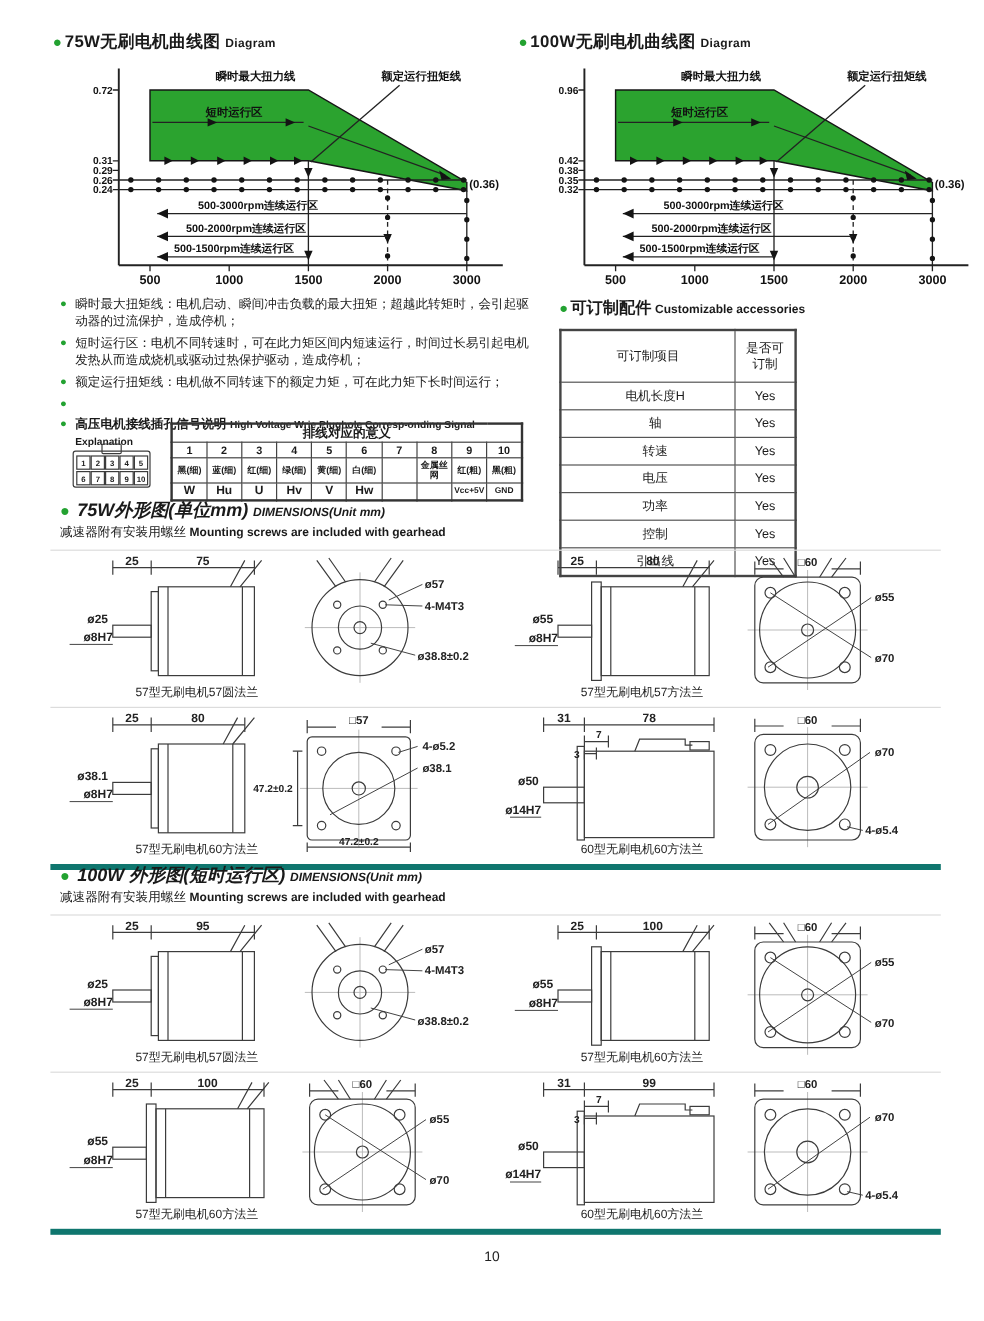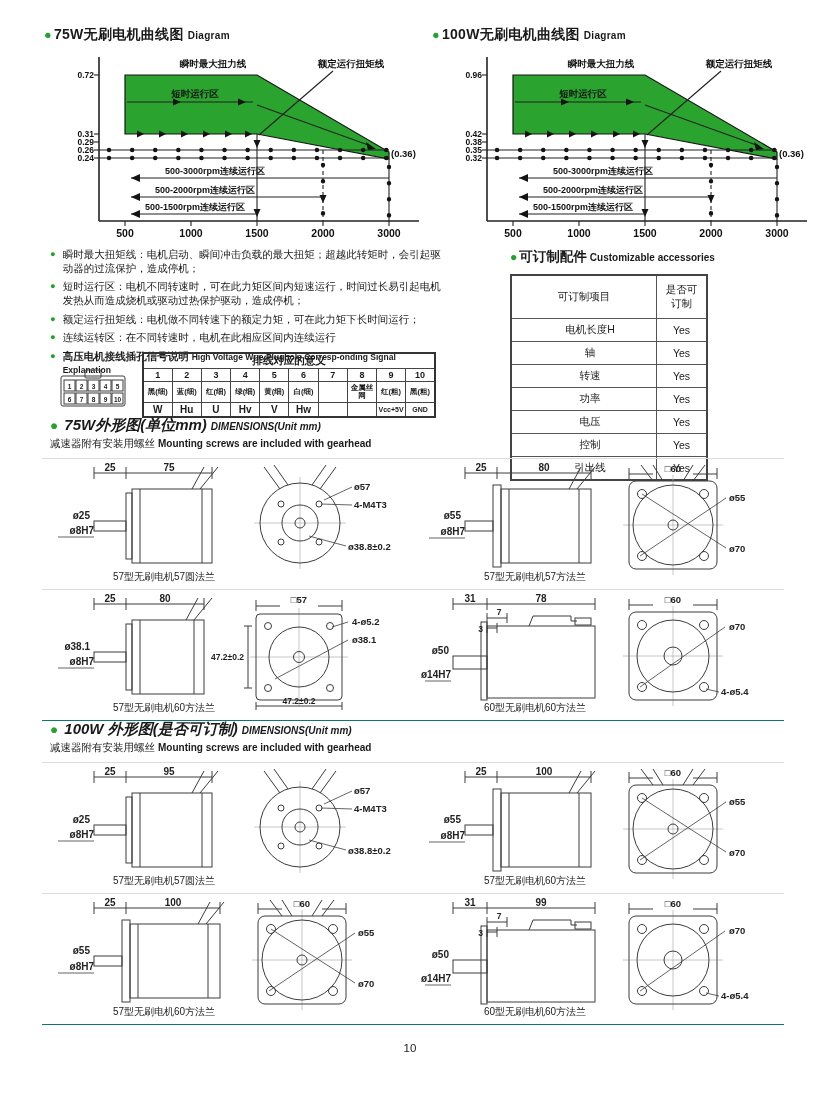--- a/index.html
+++ b/index.html
@@ -37,34 +37,34 @@
   .tf2{font-size:8.5px;font-weight:bold;} .tc{font-size:10px;fill:#333;font-weight:normal;}
   .tpin{font-size:6.5px;font-weight:bold;}
   .wiretbl{position:absolute;left:142px;top:352px;border-collapse:collapse;table-layout:fixed;width:294px;border:2px solid #333;}
   .wiretbl td{border:1px solid #444;text-align:center;padding:0;overflow:hidden;}
   .wt-title td{font-size:10.5px;font-weight:bold;height:14px;}
   .wt-pins td{font-size:9px;font-weight:bold;height:12px;}
   .wt-colors td{font-size:7.5px;font-weight:bold;height:20px;line-height:1.1;}
   .wt-signals td{font-size:10px;font-weight:bold;height:13px;}
   .wt-signals td.sm{font-size:7px;}
   
-  .acc{position:absolute;left:466px;top:248px;width:210px;margin-left:44px;}
+  .acc{position:absolute;left:466px;top:248px;width:210px;}
   .acc-title{font-size:13.5px;font-weight:bold;}
   .acc-title .en{font-size:10px;margin-left:3px;}
   .acctbl{border-collapse:collapse;margin-top:8px;width:198px;border:2px solid #444;text-align:center;}
   .acctbl td{border:1px solid #555;font-size:10.5px;padding:4px 8px;}
   .acctbl td:first-child{width:116px;padding-left:20px;} .acctbl tr.hd td{padding:7px 8px;}
   
   .dim-head{position:absolute;font-weight:bold;font-size:15px;font-style:italic;}
   .dim-head .en{font-size:10px;margin-left:4px;}
   .dim-note{position:absolute;font-size:10.5px;}
   .dim-note b{font-size:10px;margin-left:3px;}
   #dh75{left:50px;top:416px;} #dn75{left:50px;top:437px;}
   #dh100{left:50px;top:720px;} #dn100{left:50px;top:741px;}
-  .dgrid{position:absolute;left:42px;width:742px;border-bottom:1px solid #0f766e;text-decoration:underline;}
+  .dgrid{position:absolute;left:42px;width:742px;border-bottom:5px solid #0f766e;text-decoration:underline;}
   #dg75{top:458px;} #dg100{top:762px;}
   .drow{display:flex;border-top:1px solid #dcdcdc;height:130px;}
   .dcell{width:371px;position:relative;padding-top:4px;}
   .pageno{position:absolute;top:1042px;left:0;width:820px;text-align:center;font-size:11.5px;color:#222;}
 </style>
 </head>
 <body>
 
 <div class="page">
 
@@ -208,21 +208,20 @@
     <div class="note-item">
         <span class="dot">●</span>
         <span>短时运行区：电机不同转速时，可在此力矩区间内短速运行，时间过长易引起电机发热从而造成烧机或驱动过热保护驱动，造成停机；</span>
       </div>
     <div class="note-item">
         <span class="dot">●</span>
         <span>额定运行扭矩线：电机做不同转速下的额定力矩，可在此力矩下长时间运行；</span>
       </div>
     <div class="note-item">
         <span class="dot">●</span>
-        <span>连续运转区：在不同转速时，电机在此相应区间内连续运行</span>
       </div>
     <div class="note-wire">
         <span class="dot">●</span>
         <span><span>高压电机接线插孔信号说明</span> <span class="en">High Voltage Wrie Plughole Corresp-onding Signal Explanation</span></span>
       </div>
   </div>
 
   <svg class="draw connector" width="72" height="42" viewBox="0 0 72 42">
     <rect x="27" y="2" width="16" height="8" rx="1"></rect>
       <rect x="3" y="8" width="64" height="30" rx="2"></rect>
@@ -306,25 +305,25 @@
           </tr>
       <tr>
             <td>轴</td>
             <td>Yes</td>
           </tr>
       <tr>
             <td>转速</td>
             <td>Yes</td>
           </tr>
       <tr>
-            <td>功率</td>
+            <td>电压</td>
             <td>Yes</td>
           </tr>
       <tr>
-            <td>电压</td>
+            <td>功率</td>
             <td>Yes</td>
           </tr>
       <tr>
             <td>控制</td>
             <td>Yes</td>
           </tr>
       <tr>
             <td>引出线</td>
             <td>Yes</td>
           </tr>
@@ -520,21 +519,21 @@
           <text class="td" x="38" y="84" text-anchor="end">ø14H7</text>
           <text class="tf" x="260" y="9" text-anchor="middle">□60</text>
           <text class="tf" x="316" y="36">ø70</text>
           <text class="tf" x="308" y="101">4-ø5.4</text>
           <text class="tc" x="122" y="117" text-anchor="middle">60型无刷电机60方法兰</text>
         </svg>
       </div>
     </div>
   </div>
 
-  <div class="dim-head" id="dh100"><span class="dot">●</span> <span>100W 外形图(是否可订制)</span><span class="en">DIMENSIONS(Unit mm)</span></div>
+  <div class="dim-head" id="dh100"><span class="dot">●</span> <span>100W 外形图(短时运行区)</span><span class="en">DIMENSIONS(Unit mm)</span></div>
   <div class="dim-note" id="dn100"><span>减速器附有安装用螺丝</span><b>Mounting screws are included with gearhead</b></div>
 
   <div class="dgrid" id="dg100">
     <div class="drow">
 
       <div class="dcell">
         <svg class="draw" width="364" height="122" viewBox="0 0 364 122">
           <g>
             <line x1="52" y1="10" x2="170" y2="10"></line>
               <line x1="52" y1="4" x2="52" y2="16"></line>

